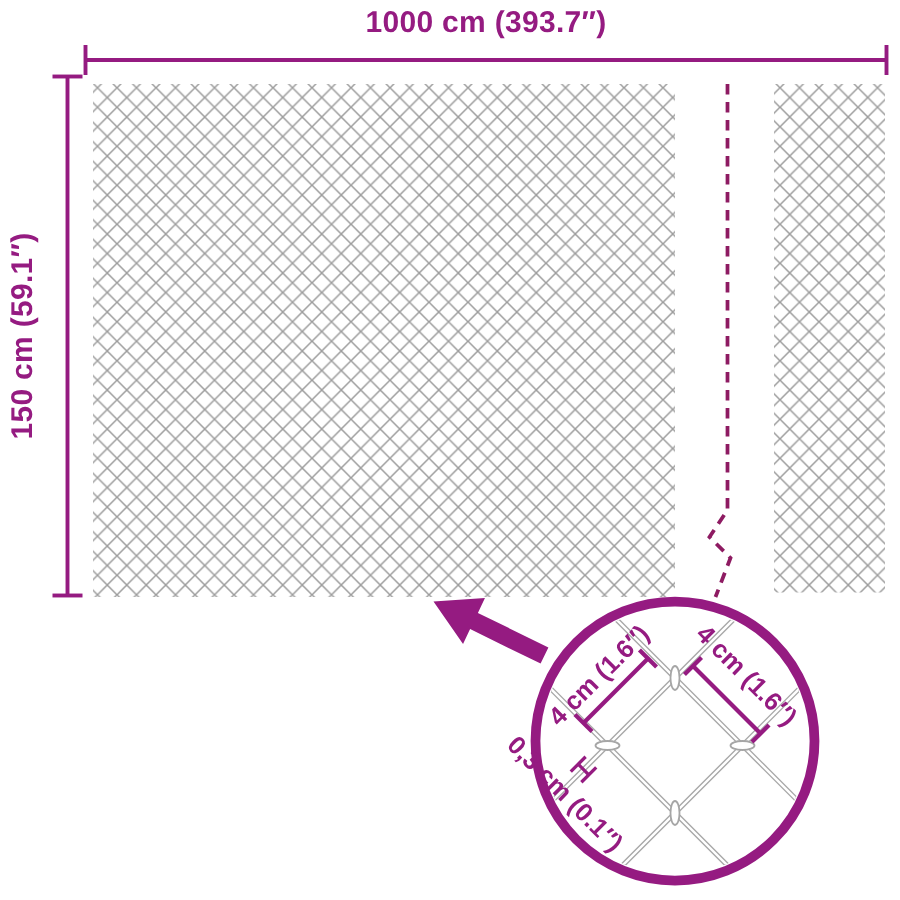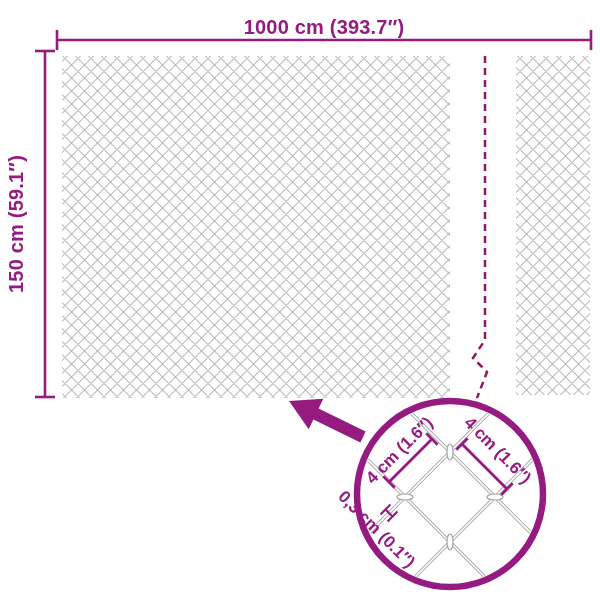--- a/index.html
+++ b/index.html
@@ -1,20 +1,20 @@
 <!DOCTYPE html>
 <html><head>
 <meta charset="utf-8">
 <style>
   html,body{margin:0;padding:0;background:#fff;}
   .stage{position:relative;width:600px;height:600px;background:#fff;overflow:hidden;
          font-family:"Liberation Sans","DejaVu Sans",sans-serif;}
   .dim-label{position:absolute;color:#951b81;font-weight:700;font-size:20px;
              letter-spacing:0.2px;white-space:nowrap;}
-  .top-label{left:57px;width:534px;top:16px;text-align:center;}
+  .top-label{left:57px;width:534px;top:4px;text-align:center;}
   .left-label{left:16px;top:224px;transform:translate(-50%,-50%) rotate(-90deg);}
   svg{position:absolute;left:0;top:0;}
   svg text{font-family:"Liberation Sans","DejaVu Sans",sans-serif;font-weight:700;
            fill:#951b81;font-size:17px;}
 </style>
 </head>
 <body>
 
 <div class="stage">
 

